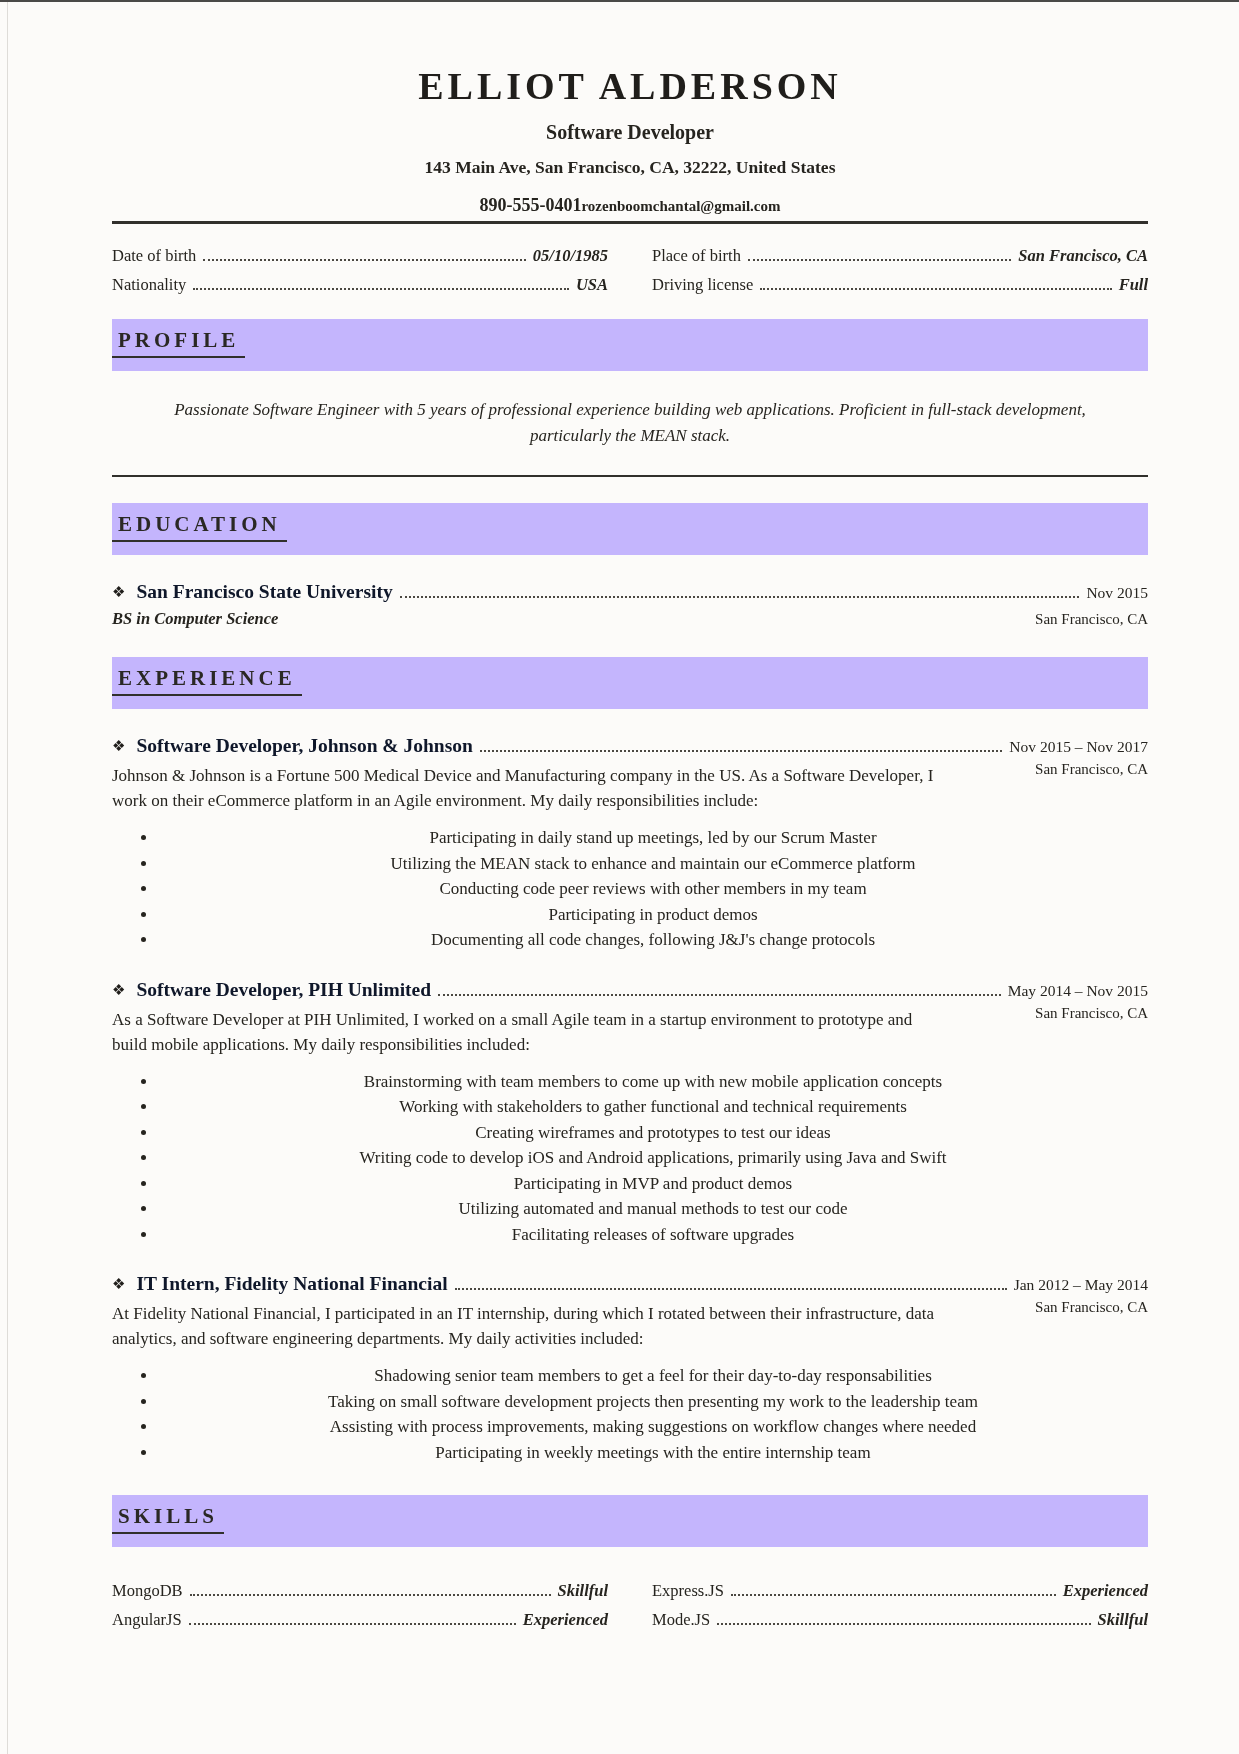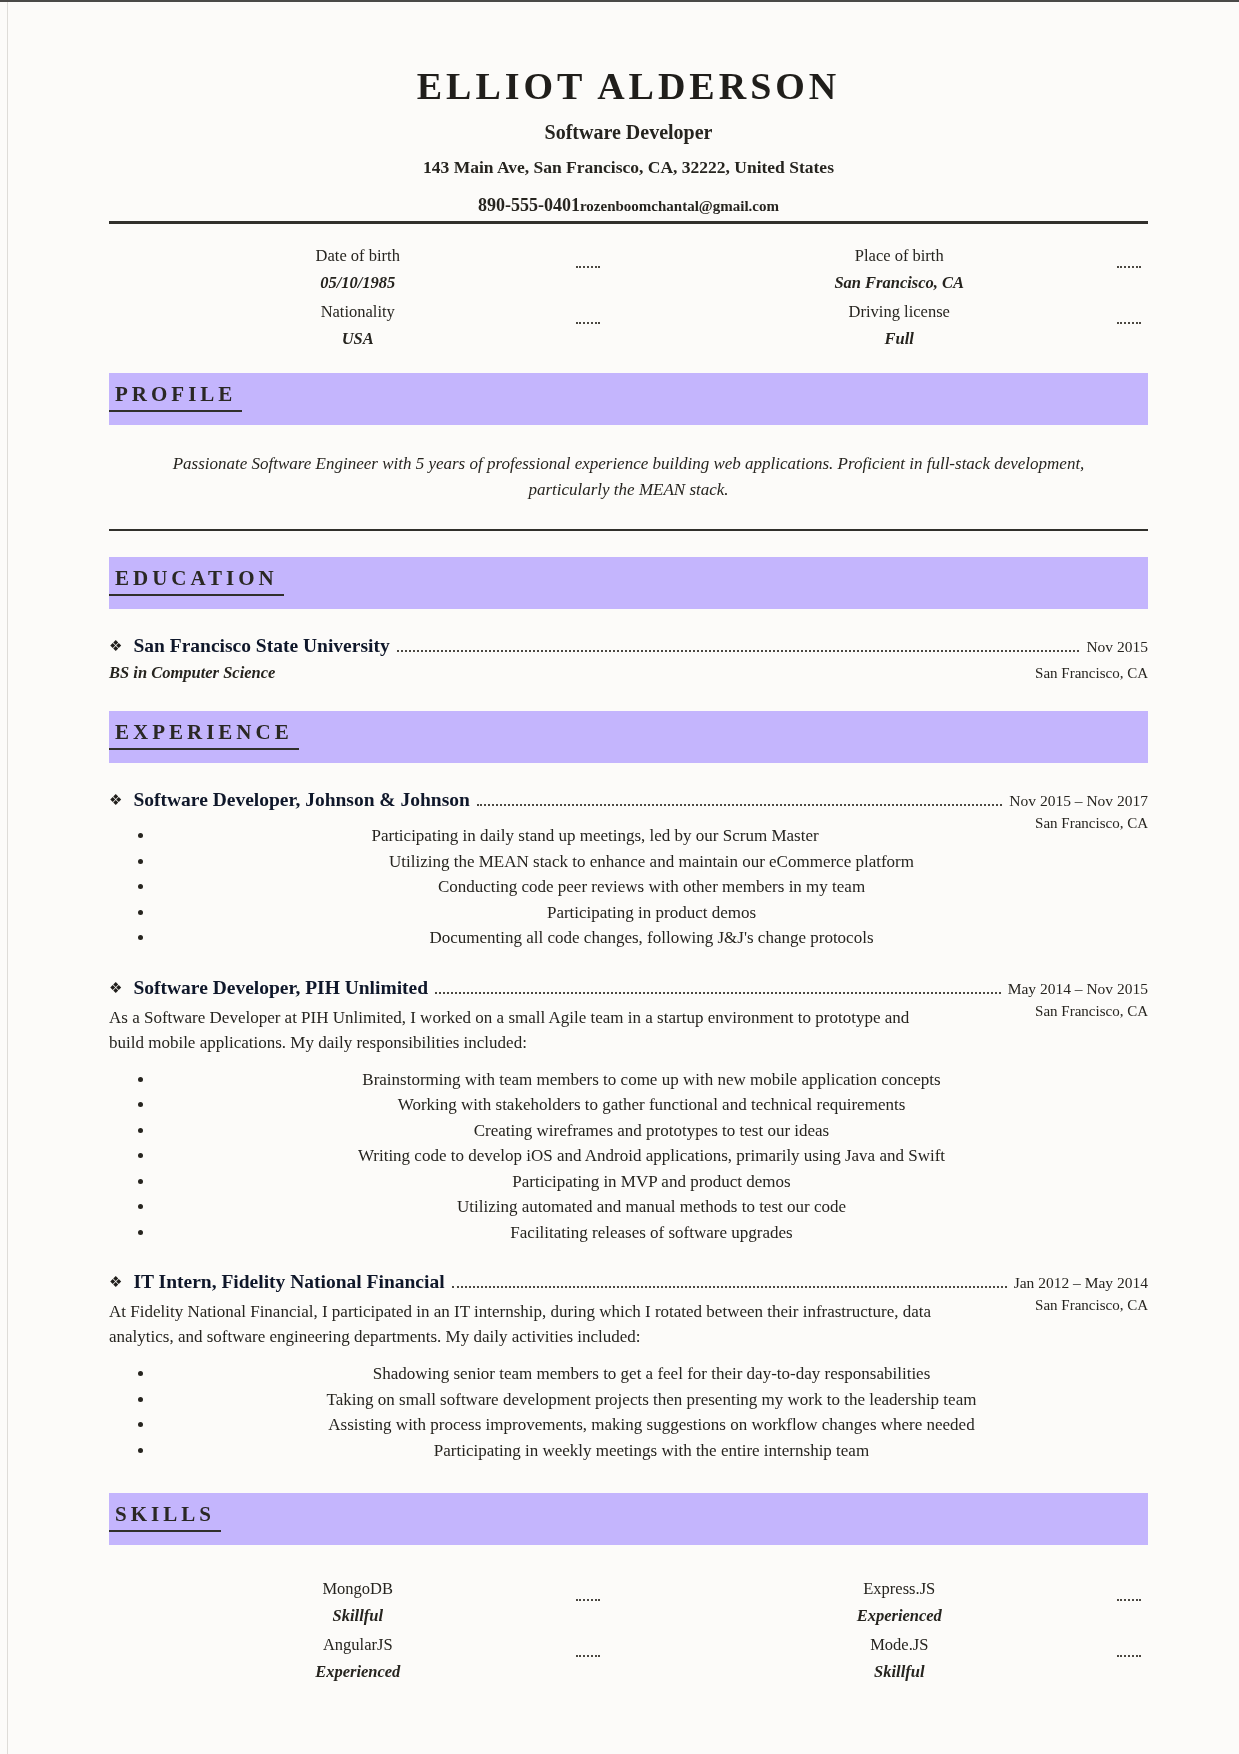--- a/index.html
+++ b/index.html
@@ -10,21 +10,21 @@
     font-family:"Liberation Serif", serif;
     color:#26241f;
     overflow:hidden;
     border-top:2px solid #4a4a48;
   }
   .page { position:relative; width:1239px; height:1752px; }
   .page-edge {
     position:absolute; left:7px; top:0; width:1px; height:100%;
     background:#dedcd8;
   }
-  .content { padding:0 91px 0 85px;margin-left:24px; }
+  .content { padding:0 91px 0 112px; }
 
   
   .name {
     padding-top:62px; text-align:center;
     font-size:38px; font-weight:bold; letter-spacing:4px; color:#201e1b;
   }
   .role { margin-top:13px; text-align:center; font-size:20px; font-weight:bold; }
   .addr { margin-top:13px; text-align:center; font-size:17.5px; font-weight:bold; }
   .contact-row {
     margin-top:17px; display:flex; justify-content:center; align-items:baseline;
@@ -32,21 +32,21 @@
   }
   .phone { font-size:18px; }
   .email { font-size:15px; }
   .thick-rule { margin-top:5px; border-bottom:3px solid #31302c; }
 
   
   .kv-grid {
     margin-top:22px;
     display:grid; grid-template-columns:1fr 1fr; column-gap:44px; row-gap:9px;
   }
-  .kv-row { display:flex; align-items:center; font-size:16.5px;flex-direction:column; }
+  .kv-row { display:flex; align-items:flex-start; font-size:16.5px; }
   .kv-label { white-space:nowrap; }
   .leader {
     flex:1 1 auto; align-self:flex-end;
     border-bottom:2px dotted #4b4842; margin:0 7px 5px 7px; min-width:24px;
   }
   .kv-value { white-space:nowrap; font-weight:bold; font-style:italic; }
 
   
   .band {
     background:#c4b5fd; text-align:left;
@@ -154,20 +154,21 @@
     </div>
 
     <section class="entry">
       <div class="entry-head">
         <span class="marker">❖</span>
         <span class="entry-title">Software Developer, Johnson &amp; Johnson</span>
         <span class="leader"></span>
         <span class="entry-date">Nov 2015 – Nov 2017</span>
       </div>
       <div class="entry-loc">San Francisco, CA</div>
+      <p class="entry-summary">Johnson &amp; Johnson is a Fortune 500 Medical Device and Manufacturing company in the US. As a Software Developer, I work on their eCommerce platform in an Agile environment. My daily responsibilities include:</p>
       <ul class="bullets">
         <li>Participating in daily stand up meetings, led by our Scrum Master</li>
         <li>Utilizing the MEAN stack to enhance and maintain our eCommerce platform</li>
         <li>Conducting code peer reviews with other members in my team</li>
         <li>Participating in product demos</li>
         <li>Documenting all code changes, following J&amp;J's change protocols</li>
       </ul>
     </section>
 
     <section class="entry">

